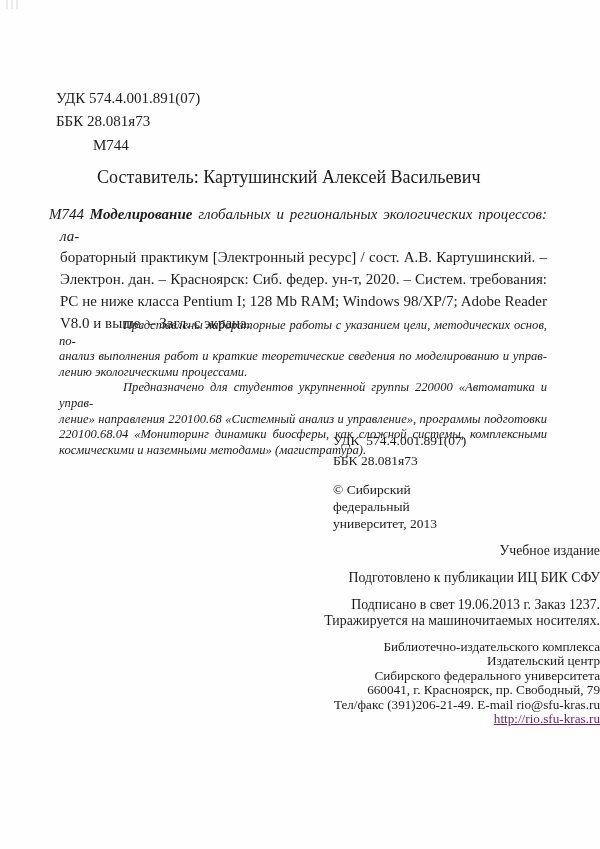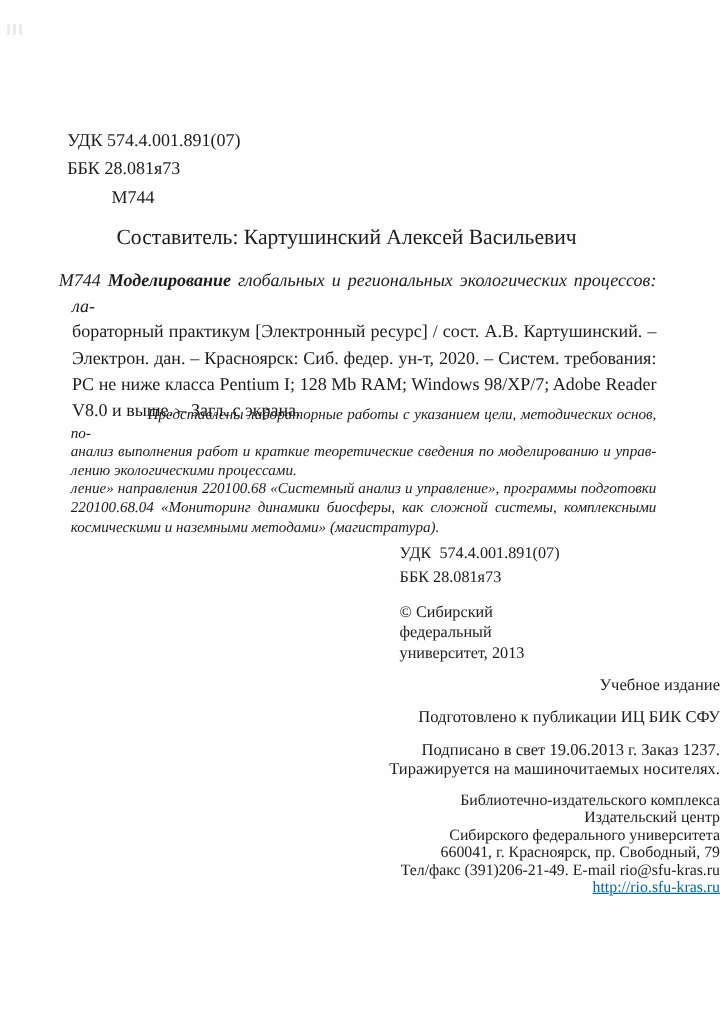--- a/index.html
+++ b/index.html
@@ -1,41 +1,41 @@
 <!DOCTYPE html>
 <html><head>
 <meta charset="utf-8">
 <style>
   html,body{margin:0;padding:0;background:#ffffff;}
   .page{
     position:relative;width:600px;height:849px;background:#fefefe;
     font-family:"Liberation Serif", serif;color:#1c1c1c;overflow:hidden;
   }
-  .abs{position:absolute;margin-top:20px;}
+  .abs{position:absolute;}
   .artifact{left:6px;top:0;width:14px;height:9px;
     background:repeating-linear-gradient(90deg,#ebebeb 0 2px,transparent 2px 5px);}
   #udc-top{left:56px;top:90px;font-size:15px;}
   #bbk-top{left:56px;top:113px;font-size:15px;}
   #code-top{left:93px;top:137px;font-size:15px;}
   #compiler{left:97px;top:167px;font-size:18px;}
   .bib{left:60px;top:204px;width:487px;font-size:15px;line-height:21.7px;}
   .jline{text-align:justify;text-align-last:justify;}
   .jline.end{text-align-last:left;}
   .bib .first{text-indent:-11px;font-style:italic;}
   .annotation{left:59px;top:318px;width:488px;font-size:12.6px;
     font-style:italic;line-height:15.6px;}
   .ann-indent{text-indent:64px;}
   .codes-right{left:333px;top:431px;font-size:13.5px;line-height:19.5px;}
   .copyright{left:333px;top:482px;font-size:13.5px;line-height:16.8px;}
   .center{left:0;width:600px;text-align:right;}
   #edition{top:543px;font-size:13.8px;}
   #prepared{top:570px;font-size:13.8px;}
   #printinfo{top:597px;font-size:13.8px;line-height:15.5px;}
   #publisher{top:640px;font-size:13.2px;line-height:14.4px;}
-  .link{color:#0369a1;text-decoration:underline;cursor:pointer;}
+  .link{color:#701a75;text-decoration:underline;cursor:pointer;}
   b{font-weight:bold;}
 </style>
 </head>
 <body>
 
 <div class="page">
 
   <div class="abs artifact"></div>
 
   <div class="abs" id="udc-top">УДК 574.4.001.891(07)</div>
@@ -49,20 +49,21 @@
     <div class="jline">бораторный практикум [Электронный ресурс] / сост. А.В. Картушинский. –</div>
     <div class="jline">Электрон. дан. – Красноярск: Сиб. федер. ун-т, 2020. – Систем. требования:</div>
     <div class="jline">PC не ниже класса Pentium I; 128 Mb RAM; Windows 98/XP/7; Adobe Reader</div>
     <div class="jline end">V8.0 и выше. – Загл. с экрана.</div>
   </div>
 
   <div class="abs annotation">
     <div class="jline ann-indent">Представлены лабораторные работы с указанием цели, методических основ, по-</div>
     <div class="jline">анализ выполнения работ и краткие теоретические сведения по моделированию и управ-</div>
     <div class="jline end">лению экологическими процессами.</div>
+    <div class="jline ann-indent">Предназначено для студентов укрупненной группы 220000 «Автоматика и управ-</div>
     <div class="jline">ление» направления 220100.68 «Системный анализ и управление», программы подготовки</div>
     <div class="jline">220100.68.04 «Мониторинг динамики биосферы, как сложной системы, комплексными</div>
     <div class="jline end">космическими и наземными методами» (магистратура).</div>
   </div>
 
   <div class="abs codes-right">
     <div>УДК&nbsp; 574.4.001.891(07)</div>
     <div>ББК 28.081я73</div>
   </div>
 

